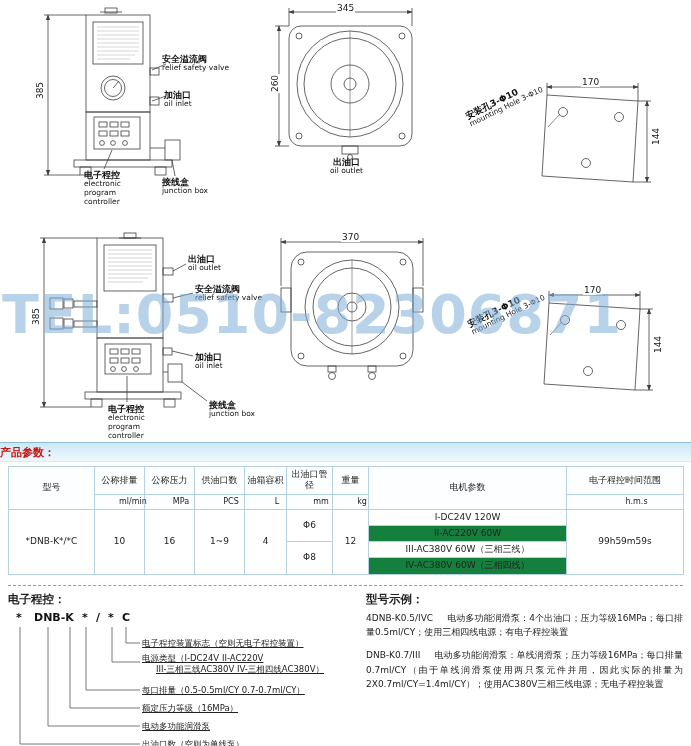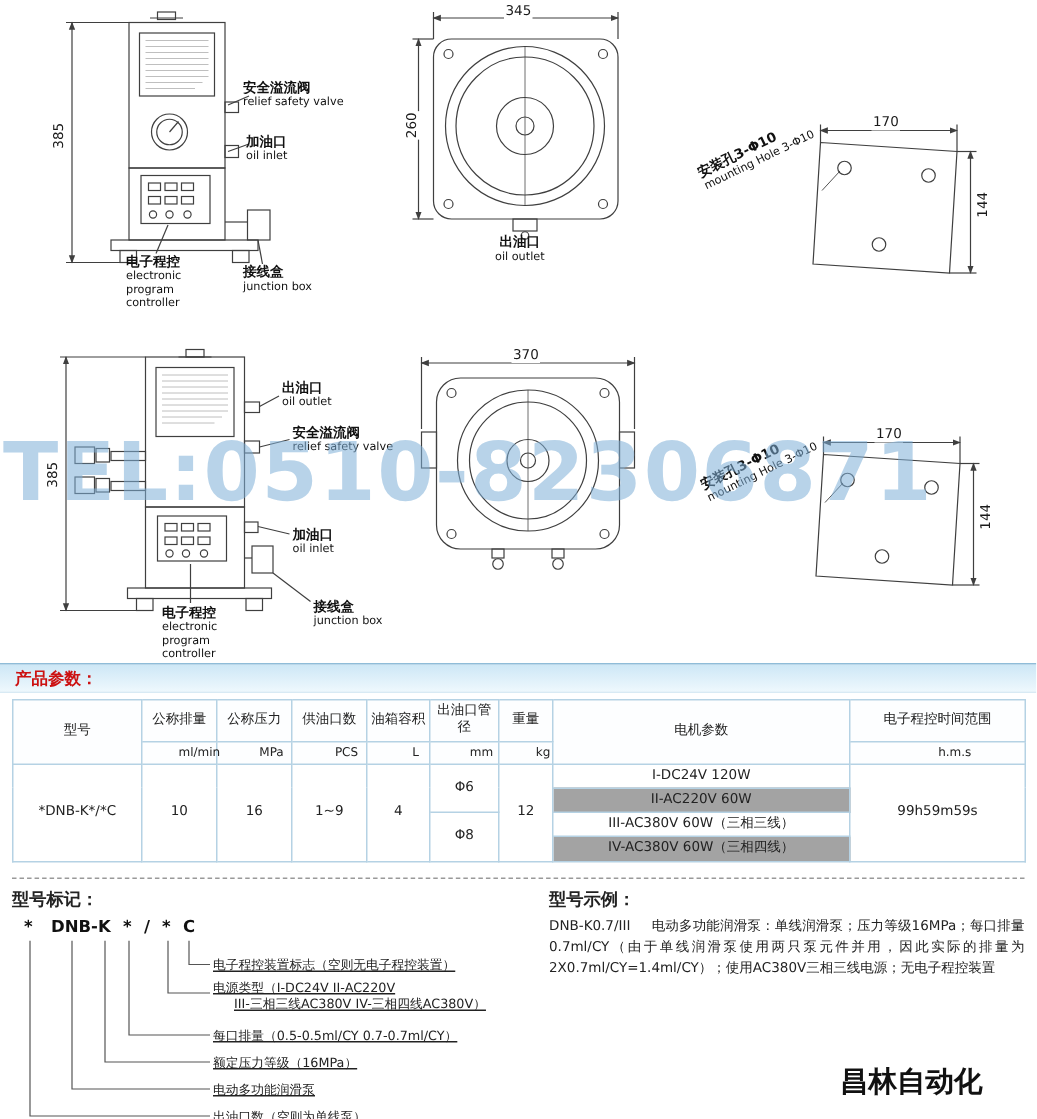--- a/index.html
+++ b/index.html
@@ -23,31 +23,31 @@
   .callout { position:absolute; z-index:2; line-height:1.15; color:#111; white-space:nowrap; }
   .callout .cn { display:block; font-size:9px; font-weight:bold; }
   .callout .en { display:block; font-size:7.5px; }
   .callout.wrap .en { width:70px; white-space:normal; }
   .callout.rot { transform:rotate(-26deg); transform-origin:left top; }
   .callout.ctr { text-align:center; }
 
   
   .section-bar { height:20px; background:linear-gradient(180deg,#cde7f6,#eef8fd);
                  border-top:1px solid #8fbcd8; border-bottom:1px solid #d8eaf4;
-                 display:flex; align-items:center; padding-left:10px; }
+                 display:flex; align-items:center; }
   .section-title { color:#cc1111; font-size:11px; font-weight:bold; }
 
   
   .params-table { width:675px; margin:4px 8px 0; border-collapse:collapse; table-layout:fixed; }
   .params-table th, .params-table td { border:1px solid #b5d2e4; text-align:center;
       vertical-align:middle; padding:2px 1px; font-weight:normal; color:#222; font-size:9px; line-height:1.25; }
   .params-table thead th { background:#fdfeff; }
   .params-table .unit { font-size:8px;padding-left:24px; }
   .params-table td.motor { height:14px; }
-  .params-table tr.alt td.motor { background:#a3a3a3; }
+  .params-table tr.alt td.motor { background:#15803d; }
 
   .dashed { border-top:1px dashed #999; margin:10px 8px 6px; }
 
   
   .bottom-cols { display:flex; gap:14px; padding:0 8px; }
   .col-title { font-size:11.5px; font-weight:bold; color:#222; margin-bottom:4px; }
   .marking-col { width:344px; }
   .marking-diagram { position:relative; height:150px; margin-top:4px; }
   .cp { position:absolute; top:0; font-size:11px; font-weight:bold; color:#111; }
   .mk-tree { position:absolute; left:0; top:16px; width:335px; height:125px; }
@@ -360,21 +360,21 @@
         <td class="motor">IV-AC380V 60W（三相四线）</td>
       </tr>
     </tbody>
   </table>
 
   <div class="dashed"></div>
 
   <div class="bottom-cols">
 
     <div class="marking-col">
-      <div class="col-title">型号标记：</div>
+      <div class="col-title">电子程控：</div>
       <div class="marking-diagram">
         <span class="cp" style="left:8px">*</span>
         <span class="cp" style="left:26px">DNB-K</span>
         <span class="cp" style="left:74px">*</span>
         <span class="cp" style="left:88px">/</span>
         <span class="cp" style="left:100px">*</span>
         <span class="cp" style="left:114px">C</span>
         <svg class="mk-tree" viewBox="0 0 335 125">
           <g stroke="#555" stroke-width="0.8" fill="none">
             <polyline points="118,0 118,16 132,16"></polyline>
@@ -391,22 +391,24 @@
         <div class="mk-item" style="left:134px;top:74px">每口排量（0.5-0.5ml/CY  0.7-0.7ml/CY）</div>
         <div class="mk-item" style="left:134px;top:92px">额定压力等级（16MPa）</div>
         <div class="mk-item" style="left:134px;top:110px">电动多功能润滑泵</div>
         <div class="mk-item" style="left:134px;top:128px">出油口数（空则为单线泵）</div>
       </div>
     </div>
 
     <div class="examples-col">
       <div class="col-title">型号示例：</div>
       <div class="example">
+        <span class="ex-code">4DNB-K0.5/IVC</span><span>电动多功能润滑泵：4个出油口；压力等级16MPa；每口排量0.5ml/CY；使用三相四线电源；有电子程控装置</span>
+      </div>
+      <div class="example">
         <span class="ex-code">DNB-K0.7/III</span><span>电动多功能润滑泵：单线润滑泵；压力等级16MPa；每口排量0.7ml/CY（由于单线润滑泵使用两只泵元件并用，因此实际的排量为2X0.7ml/CY=1.4ml/CY）；使用AC380V三相三线电源；无电子程控装置</span>
       </div>
     </div>
   </div>
 
   <div class="brand">
-    <span class="brand-cn">昌林自动化</span>
   </div>
 
 </div>
 
 </body></html>

